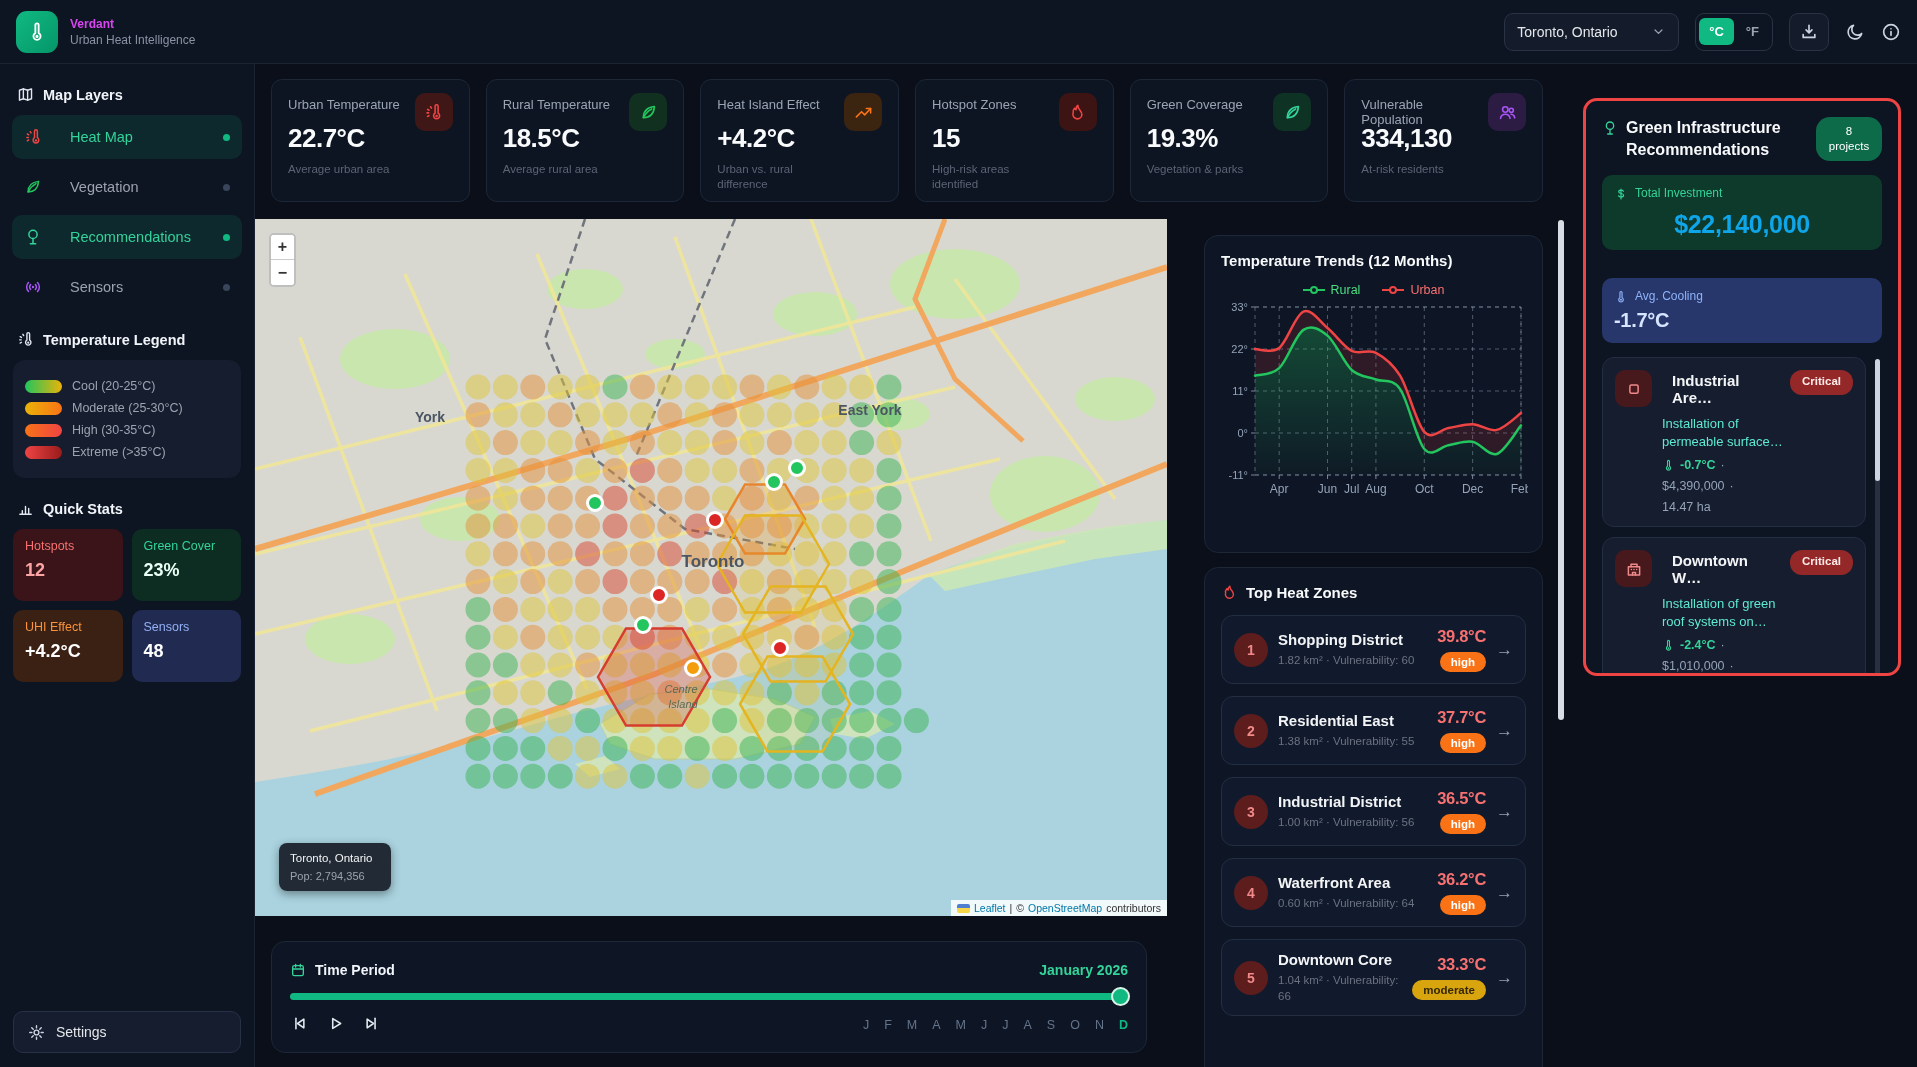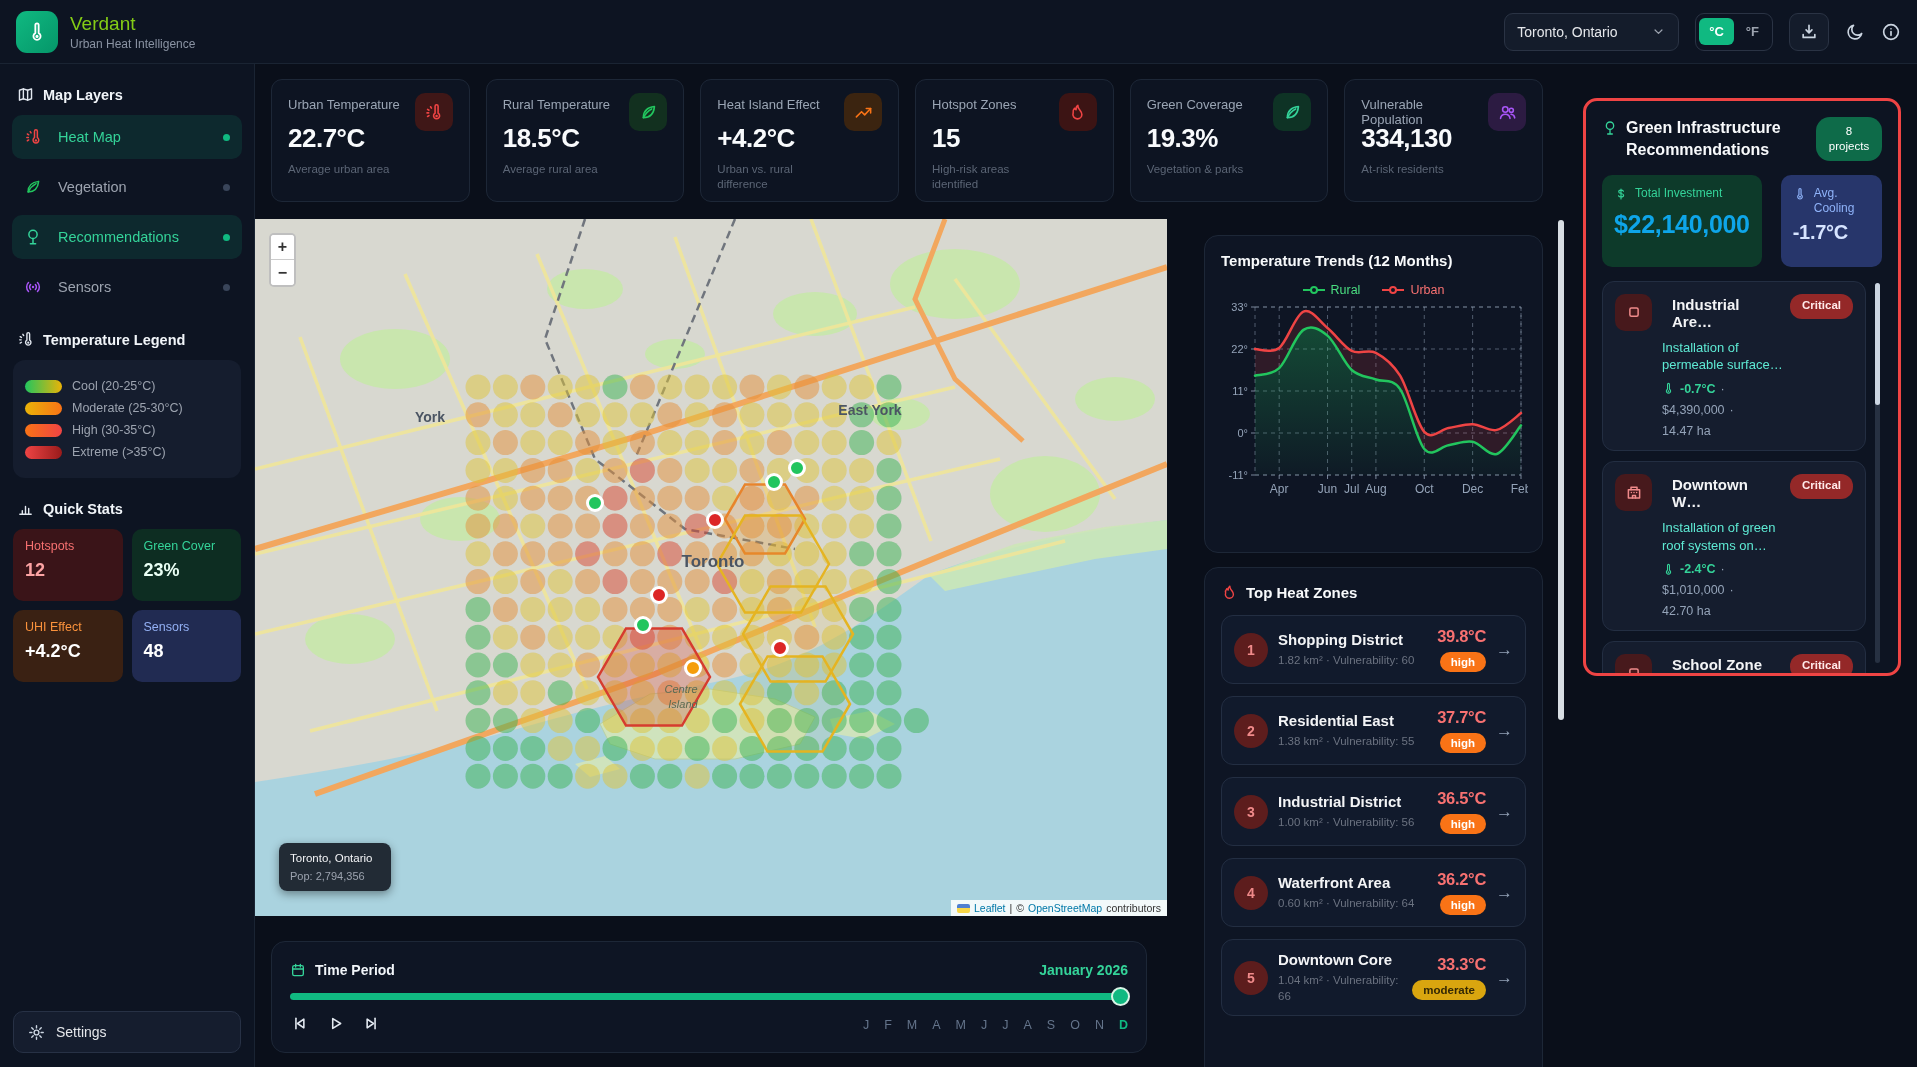--- a/index.html
+++ b/index.html
@@ -9,37 +9,37 @@
 
   
   span[data-icon]{ display:inline-flex; width:18px; height:18px; flex:none; }
   span[data-icon] svg{ width:100%; height:100%; }
 
   
   #topbar{ position:absolute; left:0; top:0; width:1917px; height:64px; background:#0d1422; border-bottom:1px solid #1a2433; display:flex; align-items:center; justify-content:space-between; padding:0 16px; z-index:5;}
   .brand{ display:flex; align-items:center; gap:12px; }
   .logo{ width:42px; height:42px; border-radius:11px; background:linear-gradient(135deg,#10b981,#059669); display:flex; align-items:center; justify-content:center; color:#fff; }
   .logo span[data-icon]{ width:22px; height:22px; }
-  .app-name{ font-size:19px; font-weight:normal; color:#84cc16; }
+  .app-name{ font-size:12px; font-weight:bold; color:#d946ef; }
   .app-tag{ font-size:12px; color:#8a93a3; margin-top:2px; }
   .top-controls{ display:flex; align-items:center; gap:16px; }
   .city-select{ width:175px; height:38px; background:#141c2b; border:1px solid #2a3344; border-radius:9px; display:flex; align-items:center; justify-content:space-between; padding:0 12px; font-size:14px; color:#e5e7eb; cursor:pointer; }
   .city-select span[data-icon]{ width:15px; height:15px; color:#9ca3af; }
   .unit-toggle{ height:38px; border:1px solid #2a3344; border-radius:9px; display:flex; align-items:center; padding:3px; gap:2px; background:#0d1422; }
   .unit{ border:none; background:transparent; color:#9ca3af; font-size:13px; font-weight:bold; padding:6px 10px; border-radius:6px; cursor:pointer; font-family:inherit; }
   .unit.active{ background:#10b981; color:#fff; }
   .icon-btn{ background:transparent; border:none; color:#cbd5e1; cursor:pointer; display:flex; align-items:center; justify-content:center; padding:0; }
   .icon-btn span[data-icon]{ width:20px; height:20px; }
   .icon-btn.boxed{ width:40px; height:38px; border:1px solid #2a3344; border-radius:9px; background:#141c2b; }
 
   
   #sidebar{ position:absolute; left:0; top:64px; width:255px; height:1003px; background:#0d1422; border-right:1px solid #1a2433; }
   .side-header{ display:flex; align-items:center; gap:9px; font-weight:bold; font-size:14.5px; color:#f1f5f9; padding:0 17px; margin:22px 0 12px; }
   .side-header span[data-icon]{ width:17px; height:17px; color:#e2e8f0; }
-  .side-item{ display:flex; align-items:center; gap:16px; height:44px; padding:0 12px; margin:0 12px 6px; border-radius:10px; color:#9ca3af; font-size:14.5px; cursor:pointer; }
+  .side-item{ display:flex; align-items:center; gap:28px; height:44px; padding:0 12px; margin:0 12px 6px; border-radius:10px; color:#9ca3af; font-size:14.5px; cursor:pointer; }
   .side-item.active{ background:rgba(16,185,129,.13); color:#34d399; }
   .side-item .dot{ width:7px; height:7px; border-radius:50%; background:#39455a; margin-left:auto; }
   .side-item .dot.on{ background:#10b981; }
   .legend-box{ margin:0 13px; background:#151d2e; border-radius:12px; padding:11px 12px; }
   .leg-row{ display:flex; align-items:center; gap:10px; margin:8px 0; font-size:12.5px; color:#9ca3af; }
   .leg-pill{ width:37px; height:13px; border-radius:7px; flex:none; }
   .qgrid{ display:grid; grid-template-columns:1fr 1fr; gap:9px; margin:0 13px; }
   .qcard{ border-radius:10px; padding:10px 12px; height:72px; }
   .qlabel{ font-size:12.5px; }
   .qvalue{ font-size:18px; font-weight:bold; margin-top:7px; }
@@ -90,21 +90,21 @@
   .zone-badge{ display:inline-block; font-size:11.5px; font-weight:bold; padding:4px 11px; border-radius:11px; margin-top:6px; }
   .zone-arrow{ color:#94a3b8; font-size:17px; flex:none; }
 
   
   #rightpanel{ position:absolute; left:1583px; top:98px; width:318px; height:578px; background:#0d1422; border:3px solid #ef4444; border-radius:14px; padding:16px; overflow:hidden; }
   .rp-head{ display:flex; justify-content:space-between; align-items:flex-start; gap:8px; }
   .rp-title-wrap{ display:flex; gap:8px; }
   .rp-title-wrap span[data-icon]{ width:16px; height:16px; color:#34d399; margin-top:3px; }
   .rp-title{ font-size:16px; font-weight:bold; color:#f8fafc; line-height:1.35; width:164px; }
   .rp-badge{ background:#0e6b49; color:#fff; font-size:11.5px; border-radius:14px; padding:7px 12px; width:66px; text-align:center; line-height:1.3; flex:none; }
-  .rp-boxes{ display:flex; gap:19px; margin-top:14px; }
+  .rp-boxes{ display:flex; gap:28px; margin-top:14px;flex-direction:column; }
   .rp-box{ flex:1; border-radius:10px; padding:11px 12px; height:92px; }
   .rp-box.green{ background:#0d3a2a; }
   .rp-box.blue{ background:#27366b; }
   .rp-box-label{ display:flex; gap:7px; font-size:12px; line-height:1.3; }
   .rp-box-label span[data-icon]{ width:14px; height:14px; margin-top:1px; }
   .rp-box.green .rp-box-label{ color:#34d399; }
   .rp-box.blue .rp-box-label{ color:#8fb3f9; }
   .rp-box-value{ font-weight:bold; margin-top:9px; letter-spacing:-.3px; }
   .rp-box.green .rp-box-value{ font-size:25px; color:#0ea5e9;text-align:center; }
   .rp-box.blue .rp-box-value{ font-size:20px; color:#d6e4ff; margin-top:4px; }

